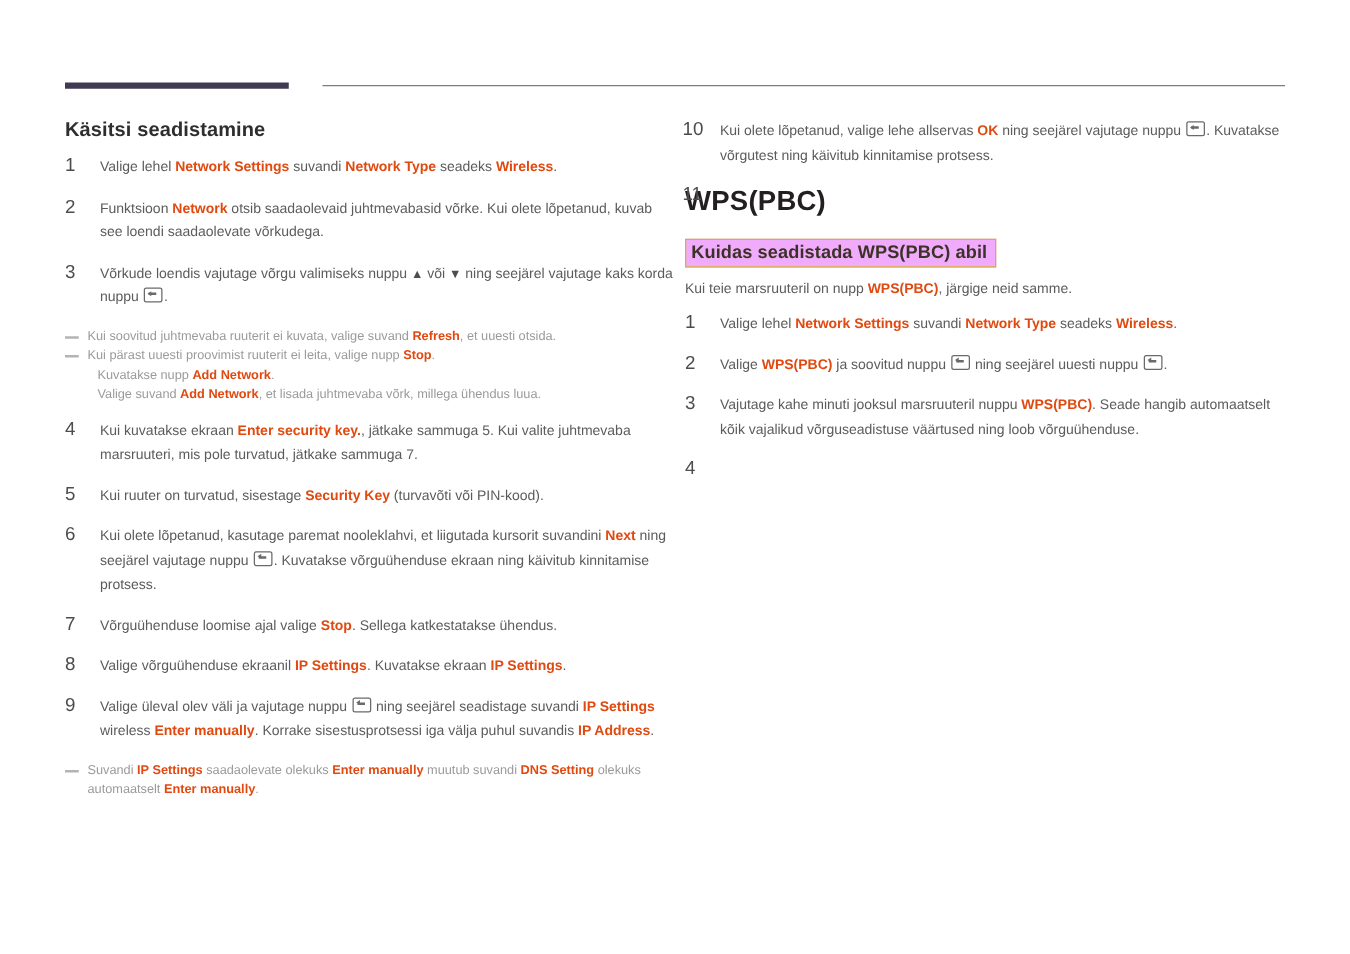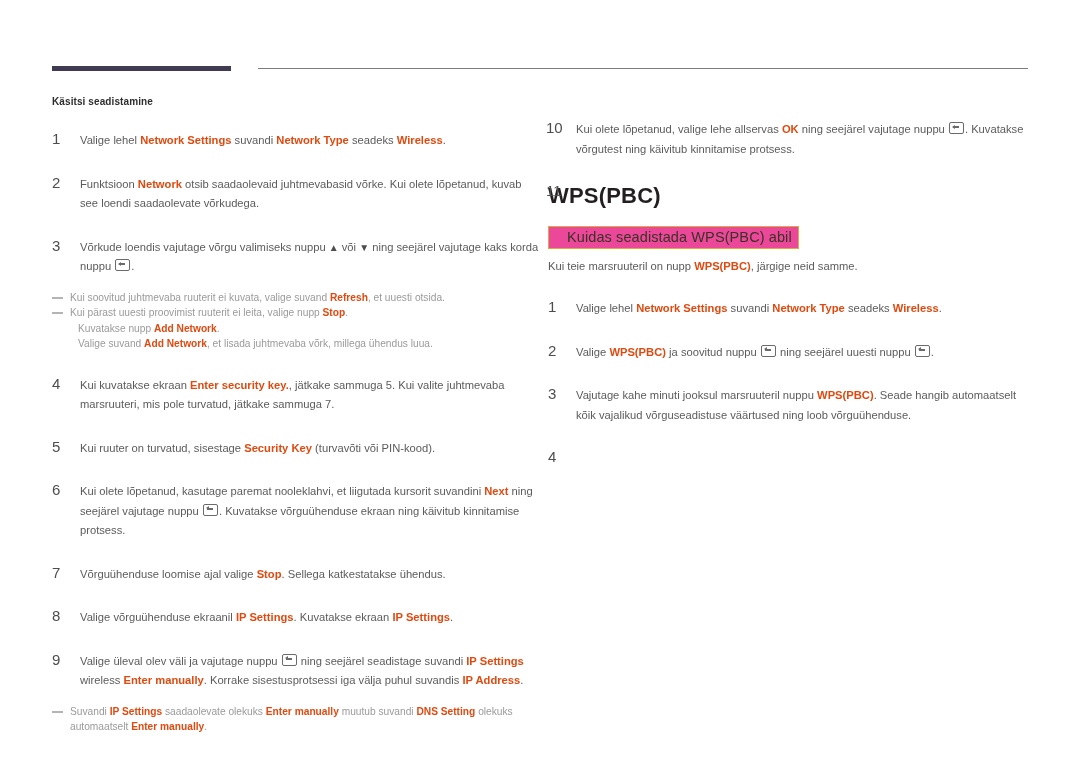--- a/index.html
+++ b/index.html
@@ -43,41 +43,41 @@
   .col {
     position: absolute;
     top: 96px;
     width: 490px;
   }
   .col-left  { left: 52px; }
   .col-right { left: 548px; }
 
   
   .sec-heading {
-    font-size: 10px;
+    font-size: 16px;
     font-weight: bold;
     color: #2e2e2e;
     margin: 0 0 11px 0;
     letter-spacing: .1px;
   }
   .big-heading {
     font-size: 22px;
     font-weight: bold;
     color: #231f20;
     margin: 0;
     letter-spacing: .2px;
   }
   .hl-heading {
     display: inline-block;
     font-size: 14.5px;
-    font-weight: normal;
+    font-weight: bold;
     color: #3b3226;
-    background: #ec4899;
+    background: #f0abfc;
     border: 1px solid #d8ad3e;
-    padding: 2px 6px 3px 18px;
+    padding: 2px 6px 3px 4px;
     letter-spacing: .1px;
   }
   .intro {
     font-size: 11.2px;
     line-height: 17px;
     color: #5b5b5b;
     margin: 9px 0 6px 0;
   }
 
   
@@ -86,21 +86,20 @@
     margin: 0;
     padding: 0;
   }
   ol.steps > li {
     position: relative;
     padding-left: 28px;
     margin-bottom: 13px;
     font-size: 11.2px;
     line-height: 19.5px;
     color: #5b5b5b;
-    margin-top: 24px;
   }
   ol.steps > li > .num {
     position: absolute;
     left: 0;
     top: -2px;
     width: 22px;
     text-align: left;
     font-size: 15px;
     font-weight: normal;
     color: #4d4d4d;

